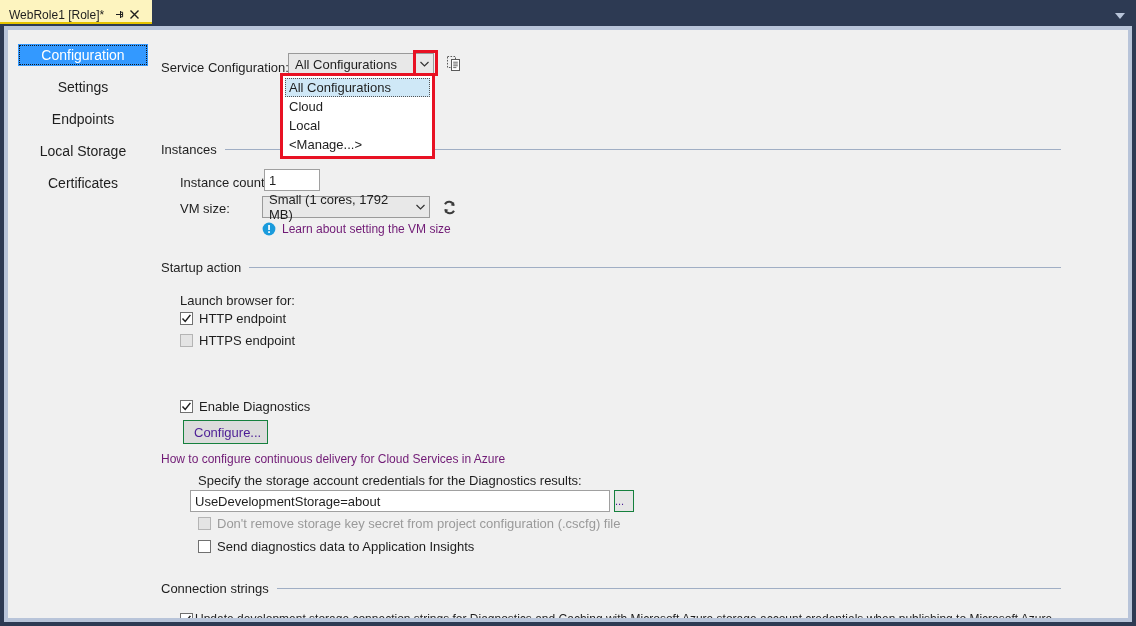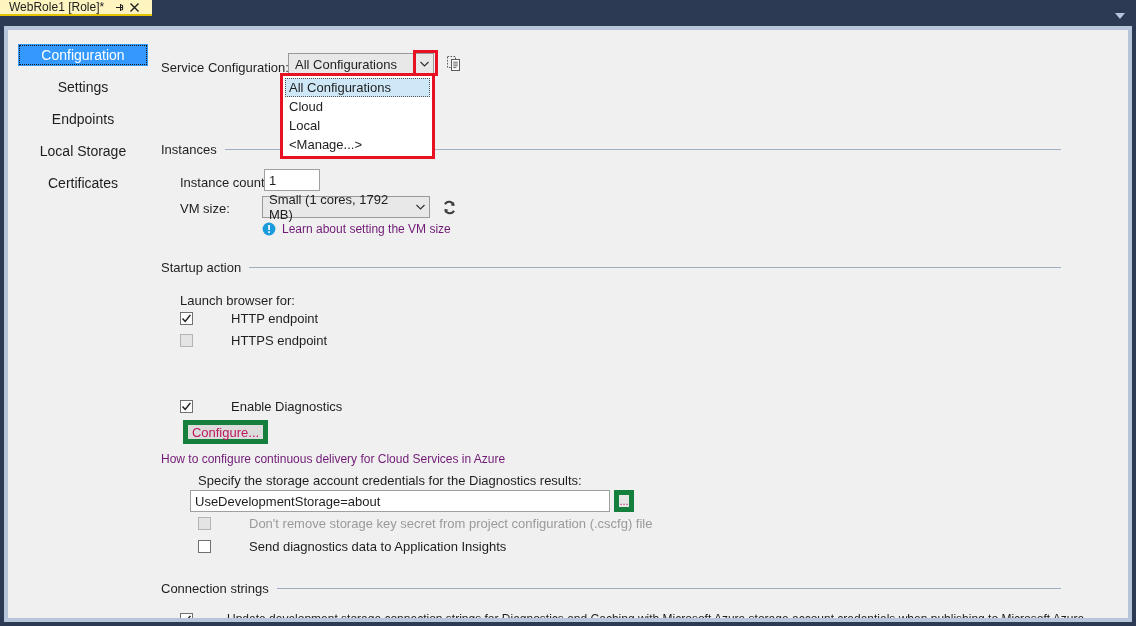--- a/index.html
+++ b/index.html
@@ -17,24 +17,24 @@
   }
 
   
   #tabstrip {
     position: absolute; left: 0; top: 0;
     width: 1136px; height: 24px;
     background: #2d3a53;
   }
   #tab {
     position: absolute; left: 0; top: 0;
-    height: 16px;
+    height: 24px;
     background: #fdf4bf;
     border-bottom: 2px solid #e5c300;
-    display: flex; align-items: center;
+    display: flex; align-items: flex-end;
     padding: 0 6px 0 9px;
     color: #1e1e1e;
     font-size: 12px;
     white-space: nowrap;
   }
   #tab-title { margin-right: 8px; }
   .tab-icon {
     width: 15px; height: 15px;
     display: inline-flex; align-items: center; justify-content: center;
     color: #1e1e1e; cursor: pointer;
@@ -121,42 +121,42 @@
     height: 22px;
     background: #ffffff;
     border: 1px solid #a0a0a0;
     font-size: 13px;
     color: #1e1e1e;
     padding: 0 4px;
     overflow: hidden;
   }
 
   
-  .cb-wrap { display: inline-flex; align-items: center; cursor: pointer; gap: 32px; }
+  .cb-wrap { display: inline-flex; align-items: center; cursor: pointer; }
   .cbox {
     width: 13px; height: 13px;
     border: 1px solid #707070;
     background: #ffffff;
     display: inline-flex; align-items: center; justify-content: center;
     margin-right: 6px;
     flex: none;
   }
   .cbox.disabled { background: #e4e4e4; border-color: #b4b4b4; }
   .cbox svg { display: block; }
 
   
   .btn {
-    display: inline-flex; align-items: center; justify-content: center;
+    display: inline-flex; align-items: center; 
     height: 24px;
     min-width: 80px;
     padding: 0 10px;
     background: #dcdcdc;
-    border: 5px solid #15803d;
+    border: 1px solid #15803d;
     font-size: 13px;
-    color: #be185d;
+    color: #4c1d95;
     cursor: pointer;
   }
   .btn-small {
     width: 20px; height: 22px; min-width: 0; padding: 0;
     background: #e6e6e6;
   }
 
   .link { font-size: 12px; color: #701a75; cursor: pointer; }
 
   .icon-btn { cursor: pointer; display: inline-flex; align-items: center; justify-content: center; }

